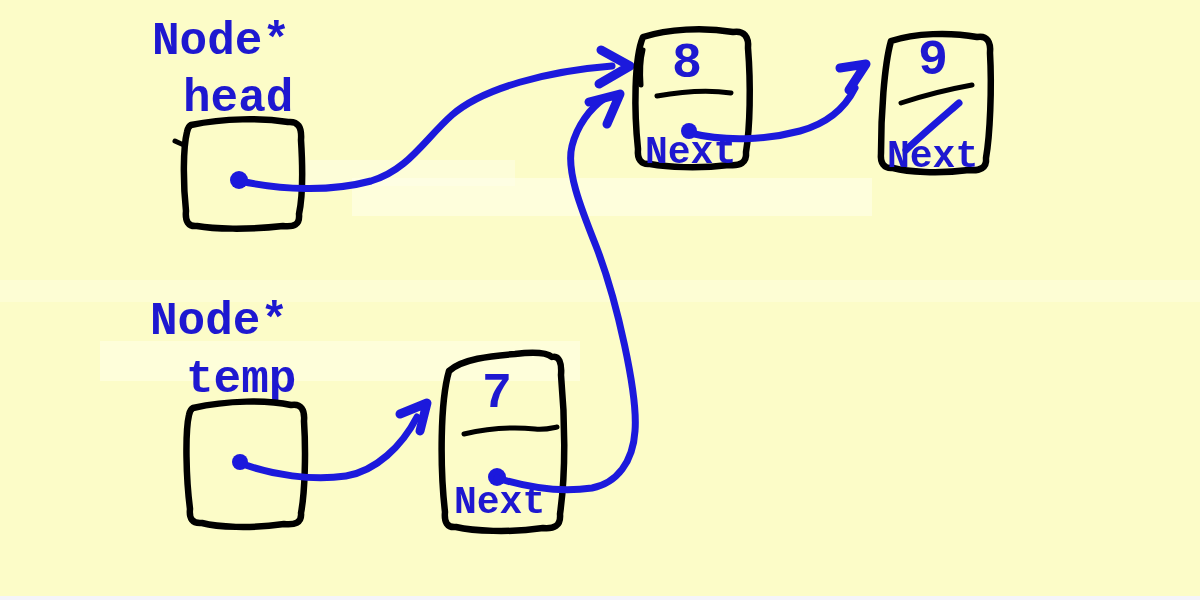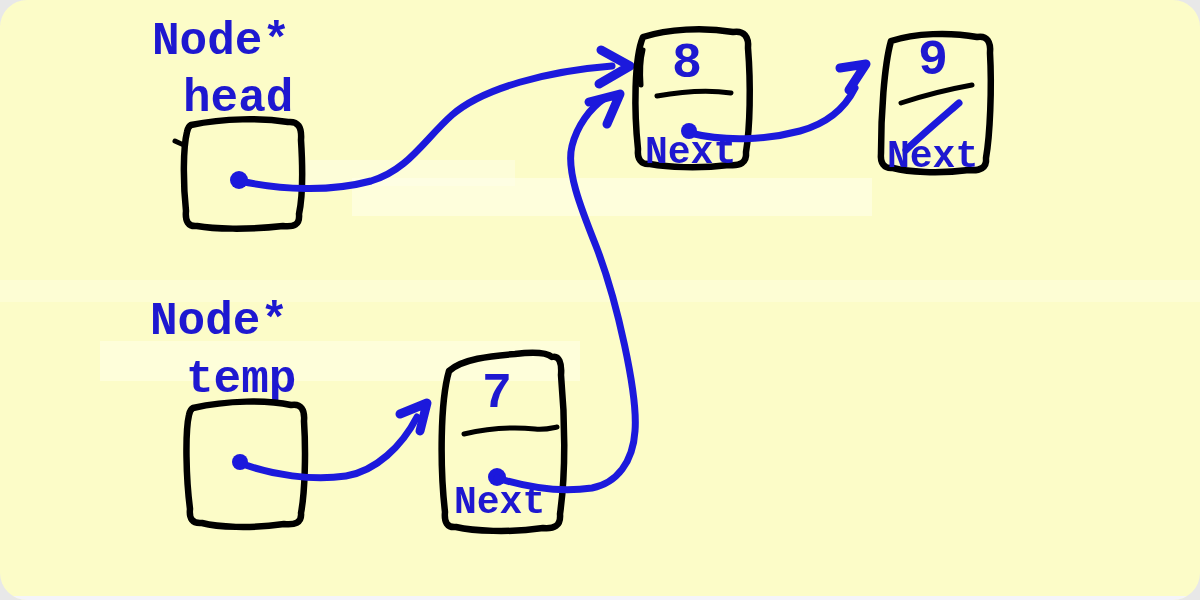--- a/index.html
+++ b/index.html
@@ -7,21 +7,20 @@
     padding: 0;
     background: #e8e8e8;
   }
   .canvas {
     position: relative;
     width: 1200px;
     height: 600px;
     background: #FCFCC8;
     overflow: hidden;
     font-family: "Liberation Mono", monospace;
-    border-radius: 27px;
   }
   svg { display: block; }
   .ink {
     fill: none;
     stroke: #000000;
     stroke-width: 6.5;
     stroke-linecap: round;
     stroke-linejoin: round;
   }
   .ink-thin {

